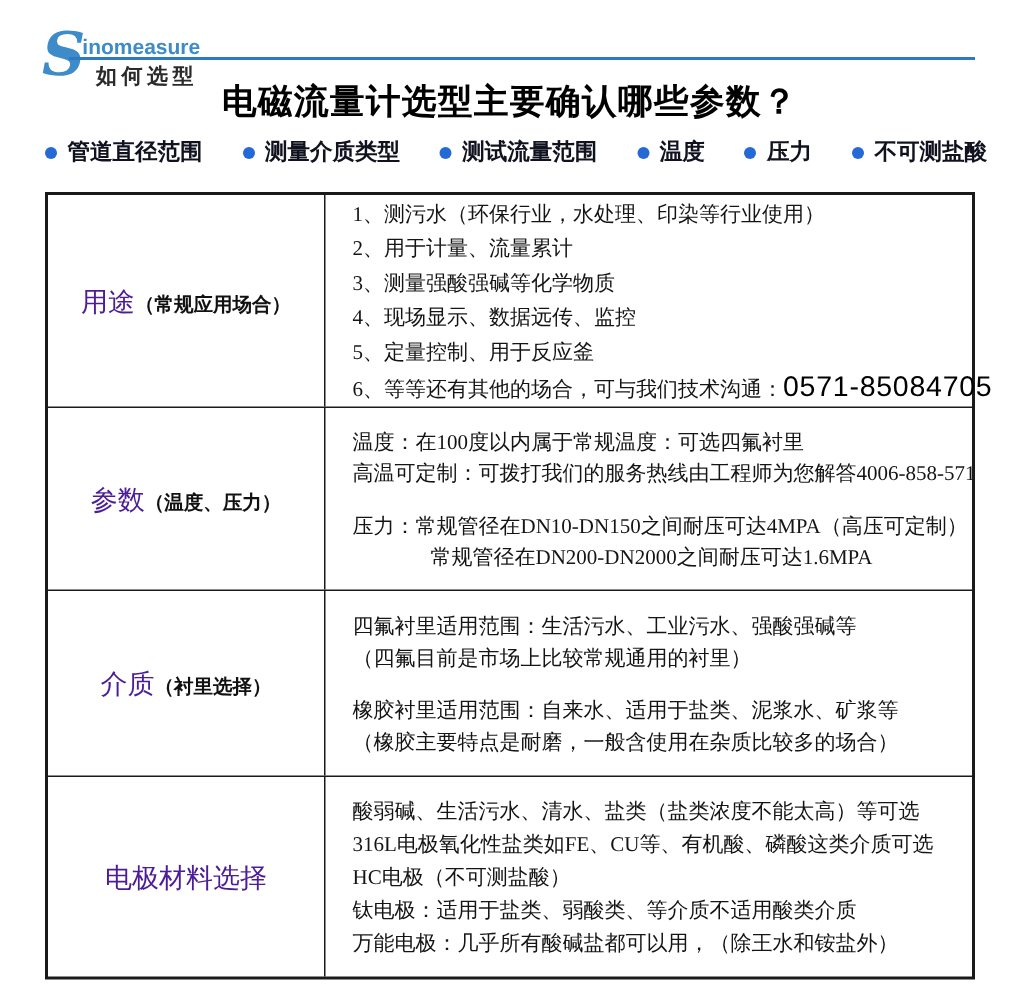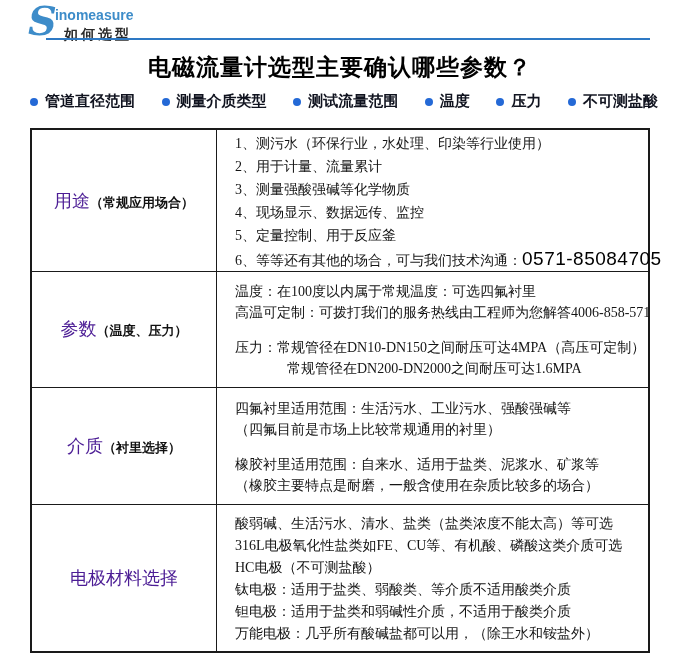--- a/index.html
+++ b/index.html
@@ -1,20 +1,20 @@
 <!DOCTYPE html>
 <html><head>
 <meta charset="utf-8">
 <style>
   * { margin: 0; padding: 0; box-sizing: border-box; }
   html, body { width: 680px; height: 666px; background: #ffffff; overflow: hidden; }
   body { font-family: "Liberation Serif", "DejaVu Serif", serif; color: #111111; position: relative; }
 
   
-  .logo { position: absolute; left: 28px; top: 4px; }
+  .logo { position: absolute; left: 28px; top: 20px; }
   .logo-top { height: 24px; line-height: 24px; white-space: nowrap; }
   .logo-s {
     font-family: "DejaVu Serif", serif;
     font-size: 40px; font-weight: bold; font-style: italic;
     color: #3d8cc9; display: inline-block; vertical-align: top;
     line-height: 34px; margin-right: -2px;
   }
   .logo-rest { font-family: "Liberation Sans", sans-serif; font-size: 14px; font-weight: bold; color: #3d8cc9; vertical-align: top; line-height: 16px; display:inline-block; padding-top: 3px;}
   .logo-sub { font-size: 14px; font-weight: bold; color: #2b2b2b; letter-spacing: 3px; margin-left: 36px; margin-top: -2px; }
   .header-line { position: absolute; left: 46px; right: 30px; top: 38px; height: 2px; background: #2e79c4; }
@@ -157,18 +157,17 @@
     <div class="t-label">
       <div>
         <span class="lab-main">电极材料选择</span>
       </div>
     </div>
     <div class="t-content">
       <div class="line">酸弱碱、生活污水、清水、盐类（盐类浓度不能太高）等可选</div>
       <div class="line">316L电极氧化性盐类如FE、CU等、有机酸、磷酸这类介质可选</div>
       <div class="line">HC电极（不可测盐酸）</div>
       <div class="line">钛电极：适用于盐类、弱酸类、等介质不适用酸类介质</div>
-      <div class="line">钽电极：适用于盐类和弱碱性介质，不适用于酸类介质</div>
       <div class="line">万能电极：几乎所有酸碱盐都可以用，（除王水和铵盐外）</div>
     </div>
   </div>
 
 </div>
 
 </body></html>

